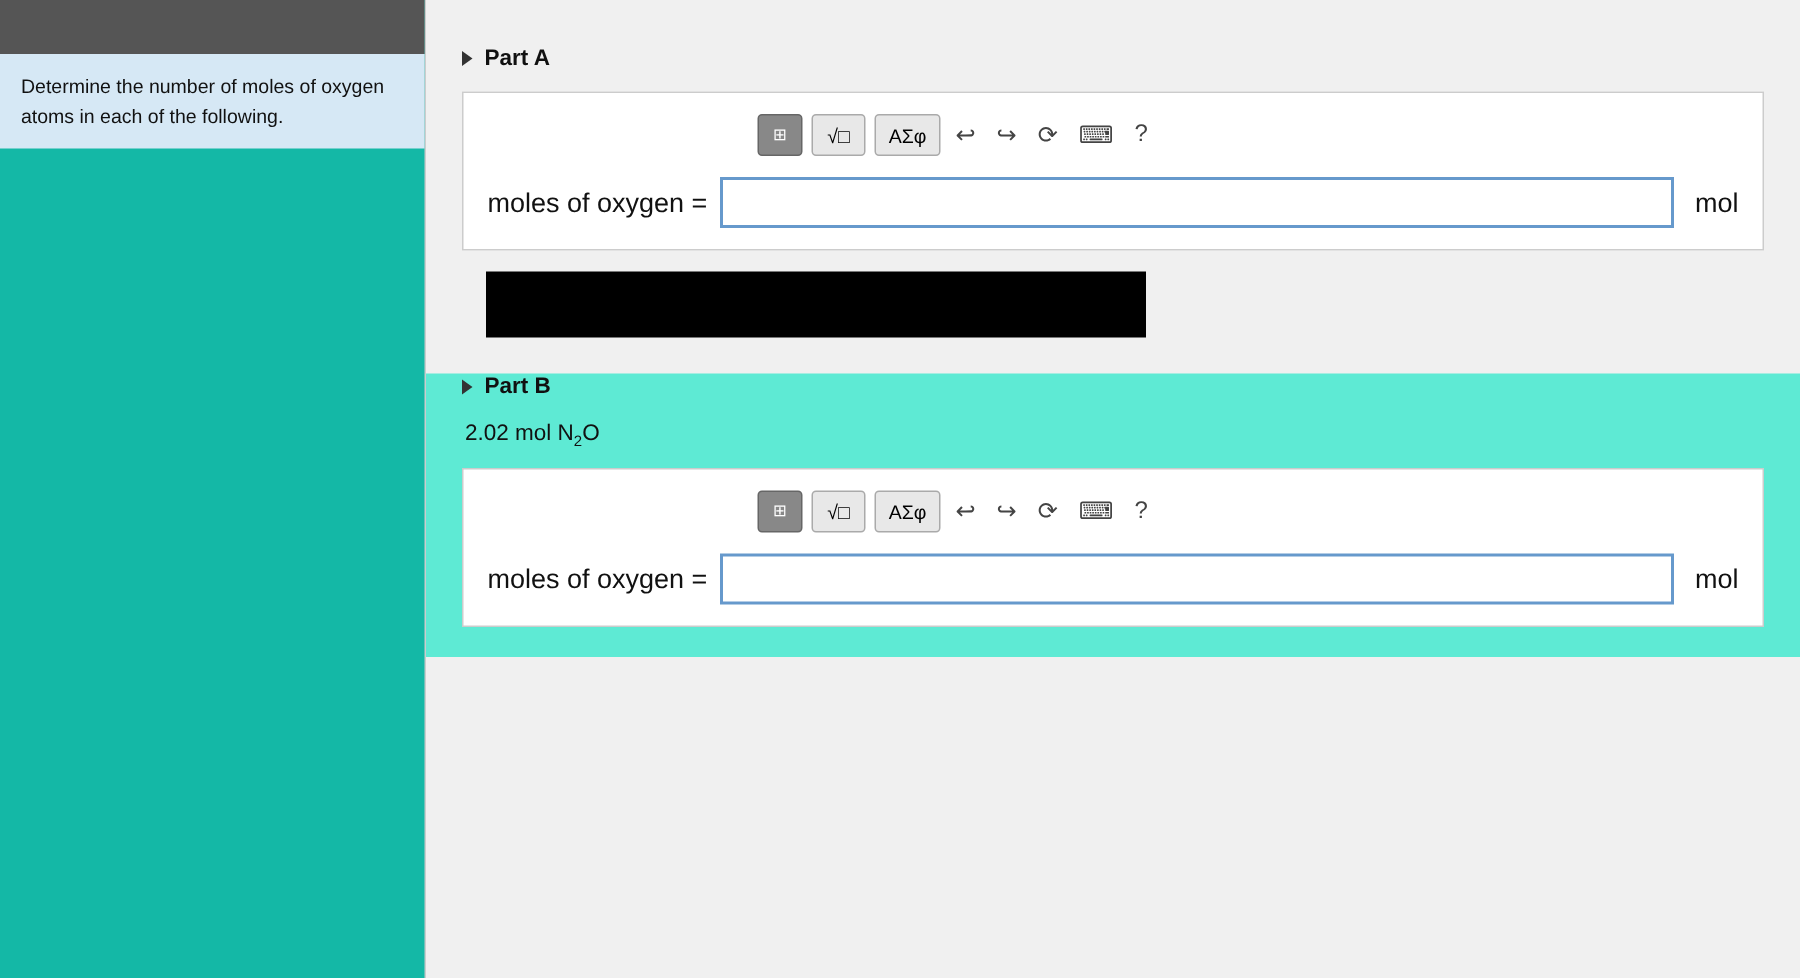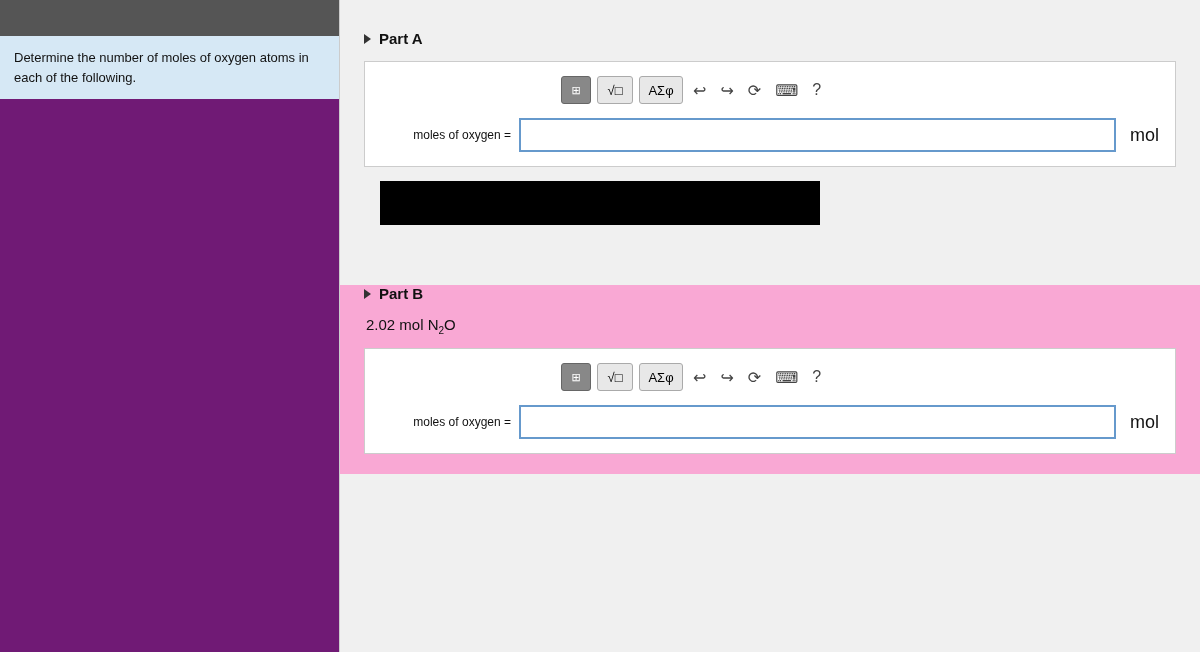--- a/index.html
+++ b/index.html
@@ -7,23 +7,23 @@
       font-family: Arial, Helvetica, sans-serif;
       font-size: 14px;
       background: #f0f0f0;
       display: flex;
       width: 1200px;
       min-height: 652px;
     }
 
     
     .sidebar {
-      width: 340px;
+      width: 284px;
       min-height: 652px;
-      background: #701a75;
+      background: #14b8a6;
       border-right: 1px solid #ccc;
       padding: 0;
       flex-shrink: 0;
     }
     .sidebar-top-bar {
       height: 36px;
       background: #555;
       width: 100%;
     }
     .sidebar-content {
@@ -139,21 +139,21 @@
       padding: 2px 4px;
     }
 
     
     .input-row {
       display: flex;
       align-items: center;
       gap: 8px;
     }
     .moles-label {
-      font-size: 12px;
+      font-size: 18px;
       color: #111;
       white-space: nowrap;
       min-width: 130px;
       text-align: right;
     }
     .moles-input {
       flex: 1;
       height: 34px;
       border: 2px solid #6699cc;
       outline: none;
@@ -177,23 +177,22 @@
       margin: 14px 0 0 16px;
     }
 
     
     .part-divider {
       height: 24px;
     }
 
     
     .part-b-section {
-      background: #f9a8d4;
+      background: #5eead4;
       padding: 0 24px 20px 24px;
-      margin-top: 36px;
     }
 
     
     .matrix-icon {
       font-size: 11px;
       line-height: 1;
     }
   </style>
 </head>
 <body>

